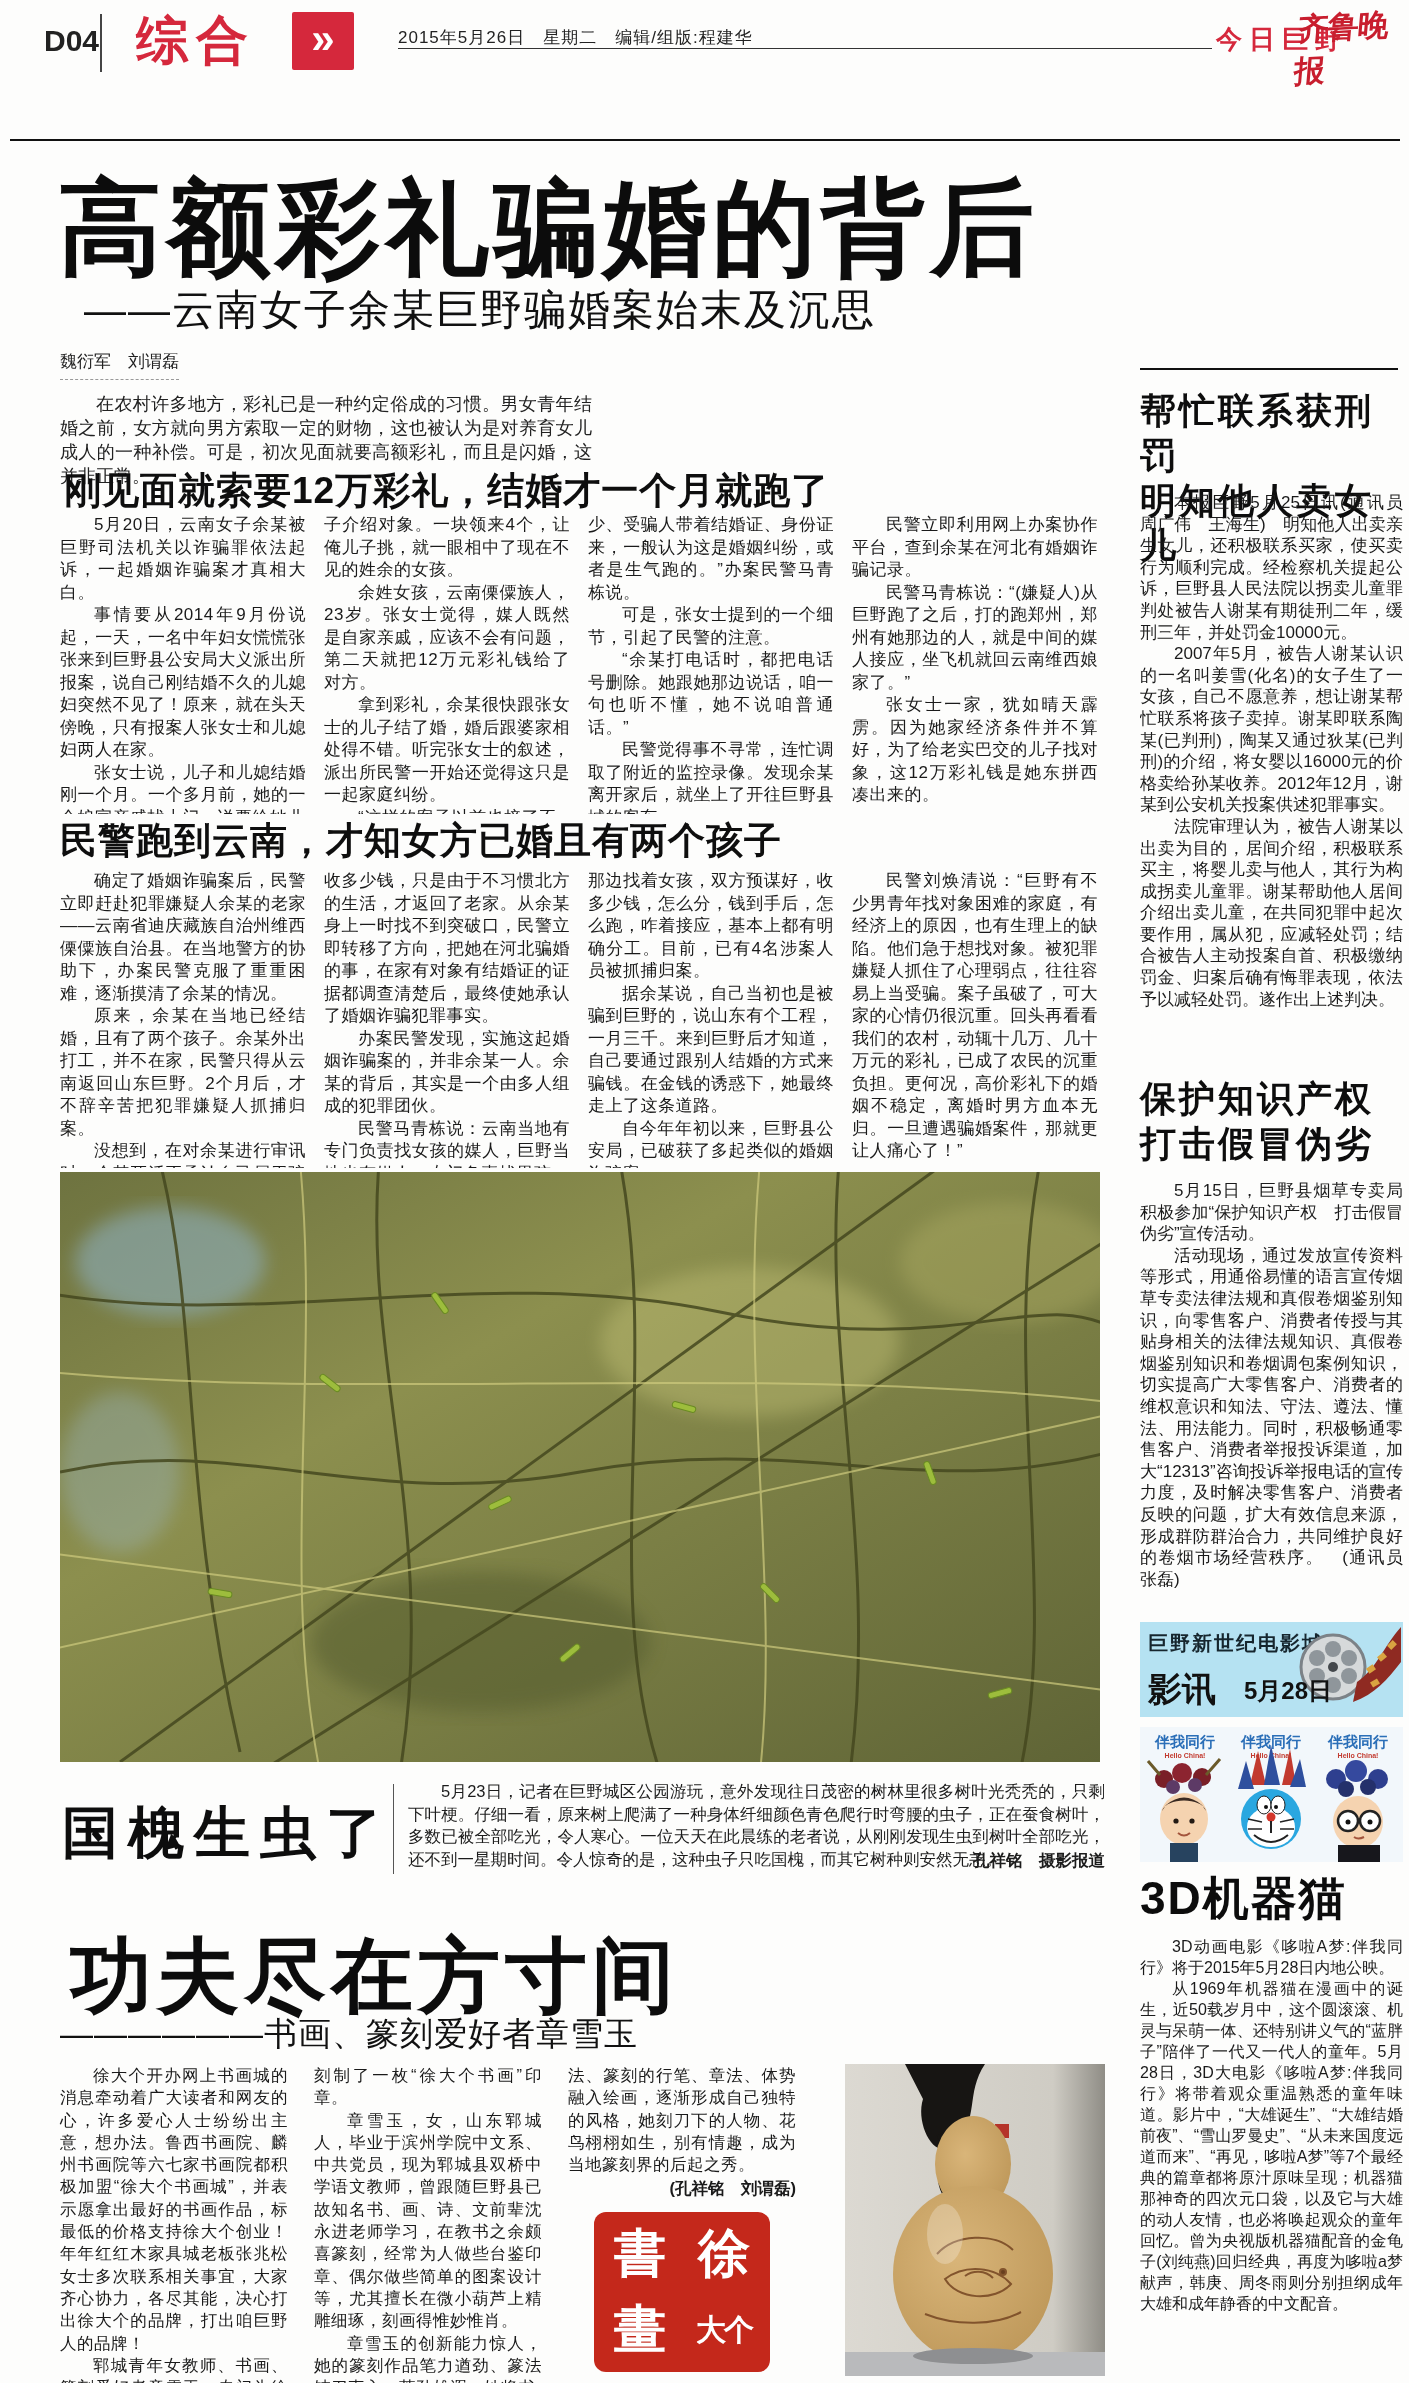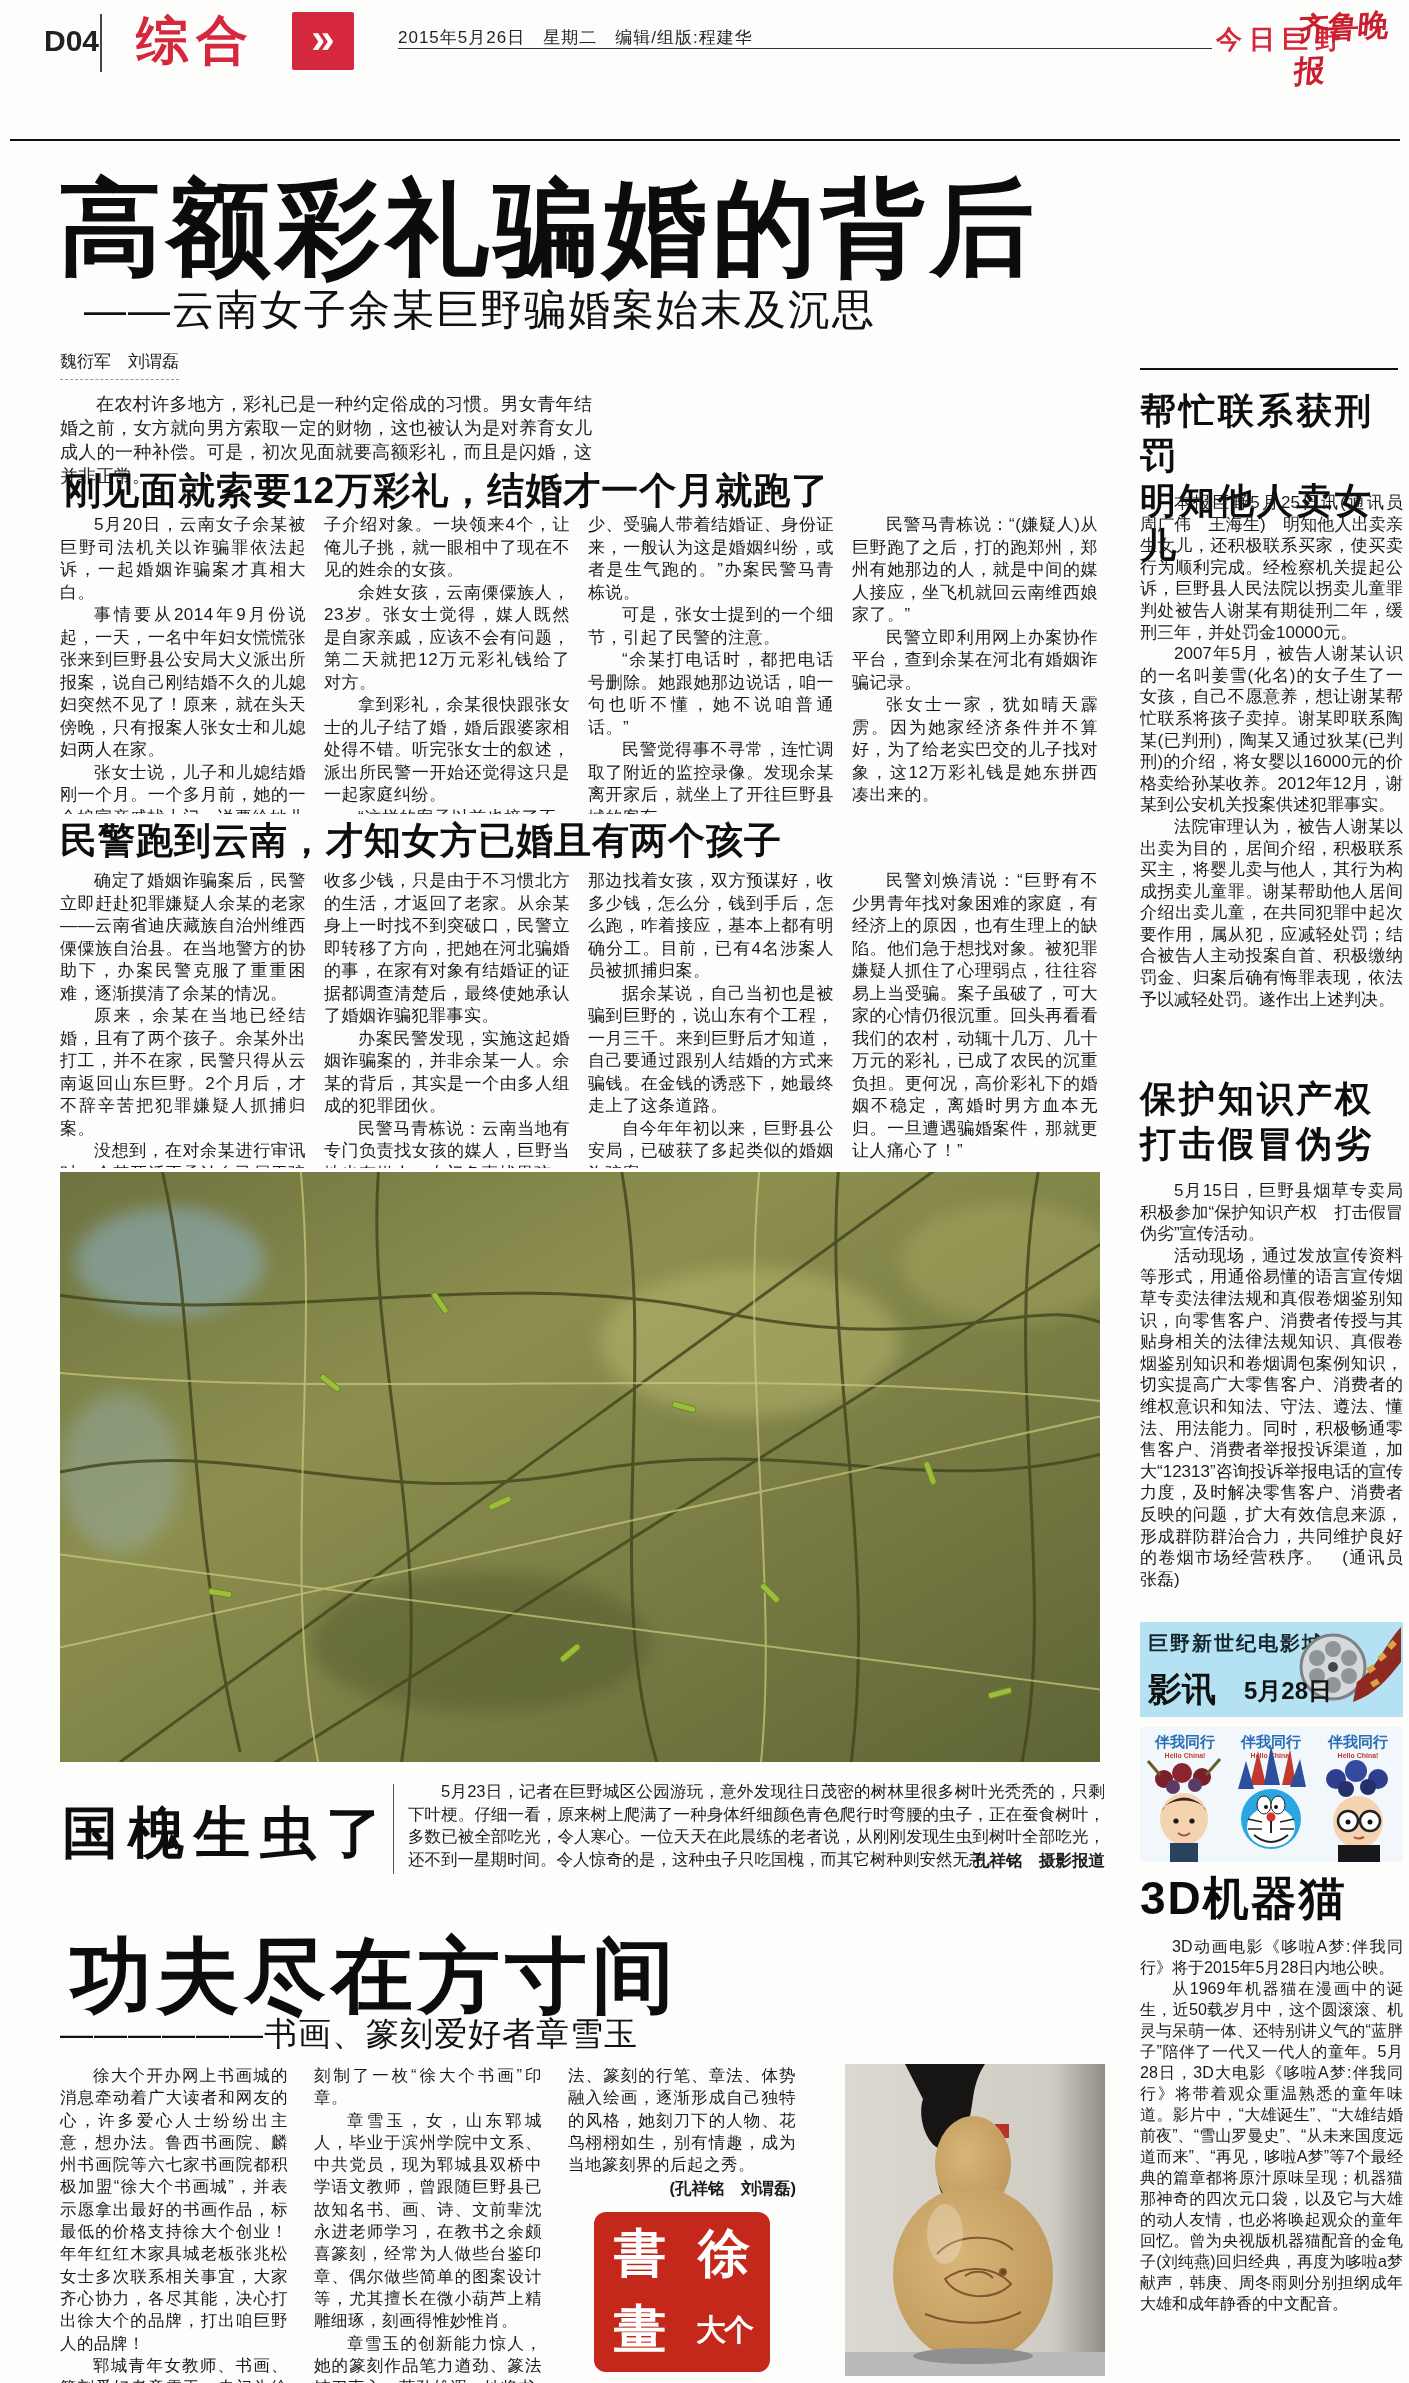--- a/index.html
+++ b/index.html
@@ -104,22 +104,22 @@
         <p>拿到彩礼，余某很快跟张女士的儿子结了婚，婚后跟婆家相处得不错。听完张女士的叙述，派出所民警一开始还觉得这只是一起家庭纠纷。</p>
         <p>“这样的案子以前也接了不</p>
       </div>
     <div class="bcol">
         <p class="cont">少、受骗人带着结婚证、身份证来，一般认为这是婚姻纠纷，或者是生气跑的。”办案民警马青栋说。</p>
         <p>可是，张女士提到的一个细节，引起了民警的注意。</p>
         <p>“余某打电话时，都把电话号删除。她跟她那边说话，咱一句也听不懂，她不说咱普通话。”</p>
         <p>民警觉得事不寻常，连忙调取了附近的监控录像。发现余某离开家后，就坐上了开往巨野县城的客车。</p>
       </div>
     <div class="bcol">
+        <p>民警立即利用网上办案协作平台，查到余某在河北有婚姻诈骗记录。</p>
         <p>民警马青栋说：“(嫌疑人)从巨野跑了之后，打的跑郑州，郑州有她那边的人，就是中间的媒人接应，坐飞机就回云南维西娘家了。”</p>
-        <p>民警立即利用网上办案协作平台，查到余某在河北有婚姻诈骗记录。</p>
         <p>张女士一家，犹如晴天霹雳。因为她家经济条件并不算好，为了给老实巴交的儿子找对象，这12万彩礼钱是她东拼西凑出来的。</p>
       </div>
   </div>
 
   <div class="abs sec-title sec2-title">民警跑到云南，才知女方已婚且有两个孩子</div>
   <div class="abs cols cols-sec2">
     <div class="bcol">
         <p>确定了婚姻诈骗案后，民警立即赶赴犯罪嫌疑人余某的老家——云南省迪庆藏族自治州维西傈僳族自治县。在当地警方的协助下，办案民警克服了重重困难，逐渐摸清了余某的情况。</p>
         <p>原来，余某在当地已经结婚，且有了两个孩子。余某外出打工，并不在家，民警只得从云南返回山东巨野。2个月后，才不辞辛苦把犯罪嫌疑人抓捕归案。</p>
         <p>没想到，在对余某进行审讯时，余某死活不承认自己属于骗婚。她说，她和张女士的儿子领</p>

